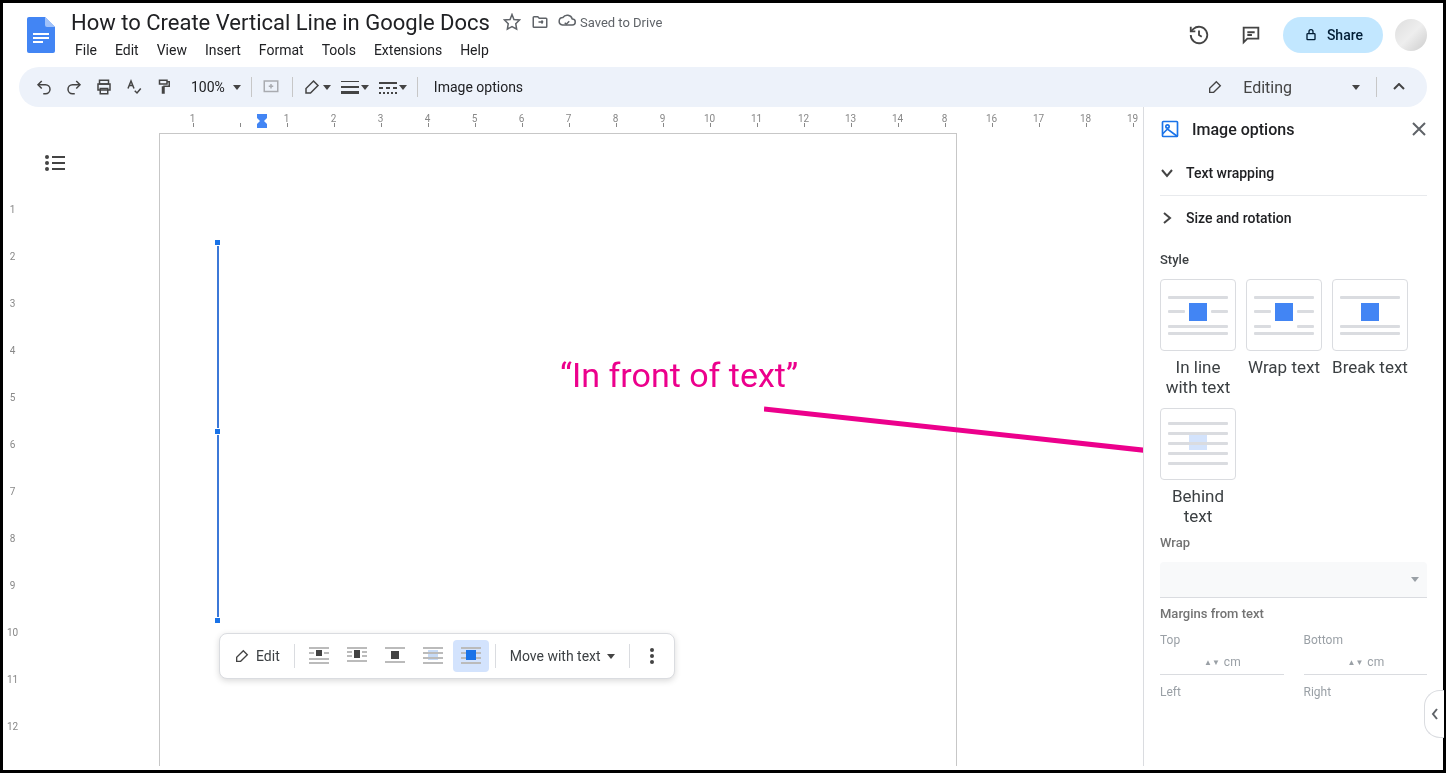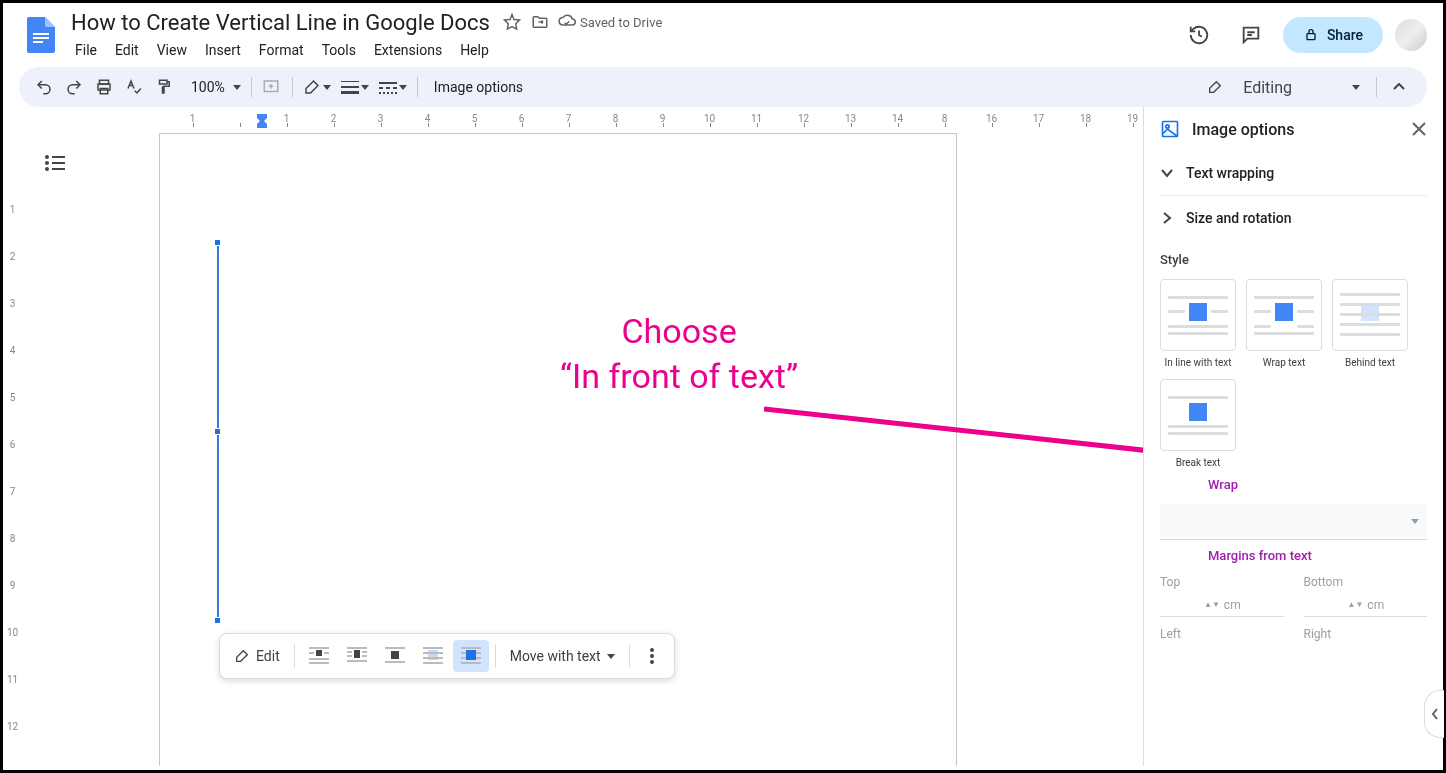--- a/index.html
+++ b/index.html
@@ -70,34 +70,34 @@
 .sidebar { width: 300px; border-left: 1px solid #dadce0; display: flex; flex-direction: column; background: #fff;}
 .sidebar-header { display: flex; align-items: center; padding: 12px 16px; gap: 12px; }
 .sidebar-title { font-size: 16px; font-weight: 500; color: #202124; flex: 1; }
 .sidebar-close { cursor: pointer; color: #5f6368; }
 .sidebar-body { flex: 1; overflow-y: auto; padding: 0 16px; }
 .section-header { display: flex; align-items: center; gap: 12px; padding: 14px 0; cursor: pointer; border-top: 1px solid #e8eaed; }
 .section-header:first-child { border-top: none;}
 .section-title { font-size: 14px; font-weight: 500; color: #202124; }
 .section-body { padding: 4px 0 16px 0; }
 .sub-label { font-size: 13px; color: #3c4043; font-weight: 500; margin: 8px 0 12px 0; }
-.sub-label.disabled { color: #a21caf; margin-left: 48px; }
+.sub-label.disabled { color: #737373; }
 
 .style-grid { display: flex; flex-wrap: wrap; gap: 10px; }
 .style-option { width: 76px; display: flex; flex-direction: column; align-items: center; gap: 6px; cursor: pointer; }
 .style-box { width: 76px; height: 72px; border: 1px solid #dadce0; border-radius: 4px; display: flex; align-items: center; justify-content: center; }
 .style-box.selected { border: 2px solid #1a73e8; }
 .style-preview { width: 60px; display: flex; flex-direction: column; gap: 4px; align-items: center;}
 .pv-line { height: 3px; background: #dadce0; border-radius: 1px; }
 .pv-full { width: 100%; }
 .pv-row { display: flex; gap: 4px; width: 100%; align-items: center;}
 .pv-short { flex: 1; height: 3px; background: #dadce0; border-radius: 1px;}
 .pv-sq { width: 18px; height: 18px; background: #4285f4; }
 .pv-sq.light { background: #a8c7fa; opacity: 0.5;}
-.style-caption { font-size: 10px; color: #3c4043; text-align: center; line-height: 1.2;}
+.style-caption { font-size: 17px; color: #3c4043; text-align: center; line-height: 1.2;}
 
 .wrap-select { width: 100%; height: 36px; border: none; border-bottom: 1px solid #dadce0; background: #f8f9fa; border-radius: 4px 4px 0 0; display: flex; align-items: center; justify-content: flex-end; padding: 0 8px; color: #9aa0a6; cursor: not-allowed;}
 
 .margins-row { display: flex; gap: 20px; margin-top: 10px;}
 .margin-field { flex: 1; }
 .margin-label { font-size: 12px; color: #9aa0a6; }
 .margin-input { display: flex; align-items: center; gap: 4px; border-bottom: 1px solid #dadce0; padding: 4px 0; margin-top: 4px;}
 .margin-input input { border: none; width: 40px; font-size: 13px; background: transparent; color: #9aa0a6;}
 .margin-unit { font-size: 12px; color: #9aa0a6; }
 .stepper { display:flex; flex-direction:column; font-size:8px; color:#9aa0a6;}
@@ -413,21 +413,21 @@
                 <svg width="4" height="16" viewBox="0 0 4 16" fill="#444">
                   <circle cx="2" cy="2" r="2"></circle>
                   <circle cx="2" cy="8" r="2"></circle>
                   <circle cx="2" cy="14" r="2"></circle>
                 </svg>
               </div>
           </div>
 
           <div class="annot">
             <div class="annot-text">
-              <span>Choose</span><br>
+              <br>
               <span>“In front of text”</span>
             </div>
             <svg class="arrow-svg" width="500" height="90">
               <line x1="0" y1="4" x2="470" y2="55" stroke="#ec008c" stroke-width="5"></line>
               <polygon points="470,55 452,40 455,62" fill="#ec008c"></polygon>
             </svg>
           </div>
         </div>
       </div>
     </div>
@@ -493,45 +493,45 @@
                     <div class="pv-short"></div>
                   </div>
                   <div class="pv-line pv-full"></div>
                 </div>
               </div>
               <div class="style-caption">Wrap text</div>
             </div>
             <div class="style-option">
               <div class="style-box">
                 <div class="style-preview">
+                  <div class="pv-line pv-full"></div>
+                  <div class="pv-row" style="justify-content:center">
+                    <div class="pv-sq"></div>
+                  </div>
+                  <div class="pv-line pv-full"></div>
+                  <div class="pv-line pv-full"></div>
+                </div>
+              </div>
+              <div class="style-caption">Break text</div>
+            </div>
+            <div class="style-option">
+              <div class="style-box">
+                <div class="style-preview">
                   <div style="position:relative;width:60px;height:48px">
                     <div class="pv-sq light" style="position:absolute;left:21px;top:12px;width:18px;height:18px"></div>
                     <div class="pv-line pv-full" style="position:absolute;top:2px"></div>
                     <div class="pv-line pv-full" style="position:absolute;top:12px"></div>
                     <div class="pv-line pv-full" style="position:absolute;top:22px"></div>
                     <div class="pv-line pv-full" style="position:absolute;top:32px"></div>
                     <div class="pv-line pv-full" style="position:absolute;top:42px"></div>
                   </div>
                 </div>
               </div>
               <div class="style-caption">Behind text</div>
             </div>
-            <div class="style-option">
-              <div class="style-box">
-                <div class="style-preview">
-                  <div class="pv-line pv-full"></div>
-                  <div class="pv-row" style="justify-content:center">
-                    <div class="pv-sq"></div>
-                  </div>
-                  <div class="pv-line pv-full"></div>
-                  <div class="pv-line pv-full"></div>
-                </div>
-              </div>
-              <div class="style-caption">Break text</div>
-            </div>
           </div>
 
         <div class="sub-label disabled">Wrap</div>
         <div class="wrap-select">
             <svg width="8" height="5" viewBox="0 0 8 5">
               <path fill="#9aa0a6" d="M0 0h8L4 5z"></path>
             </svg>
           </div>
 
         <div class="sub-label disabled">Margins from text</div>

